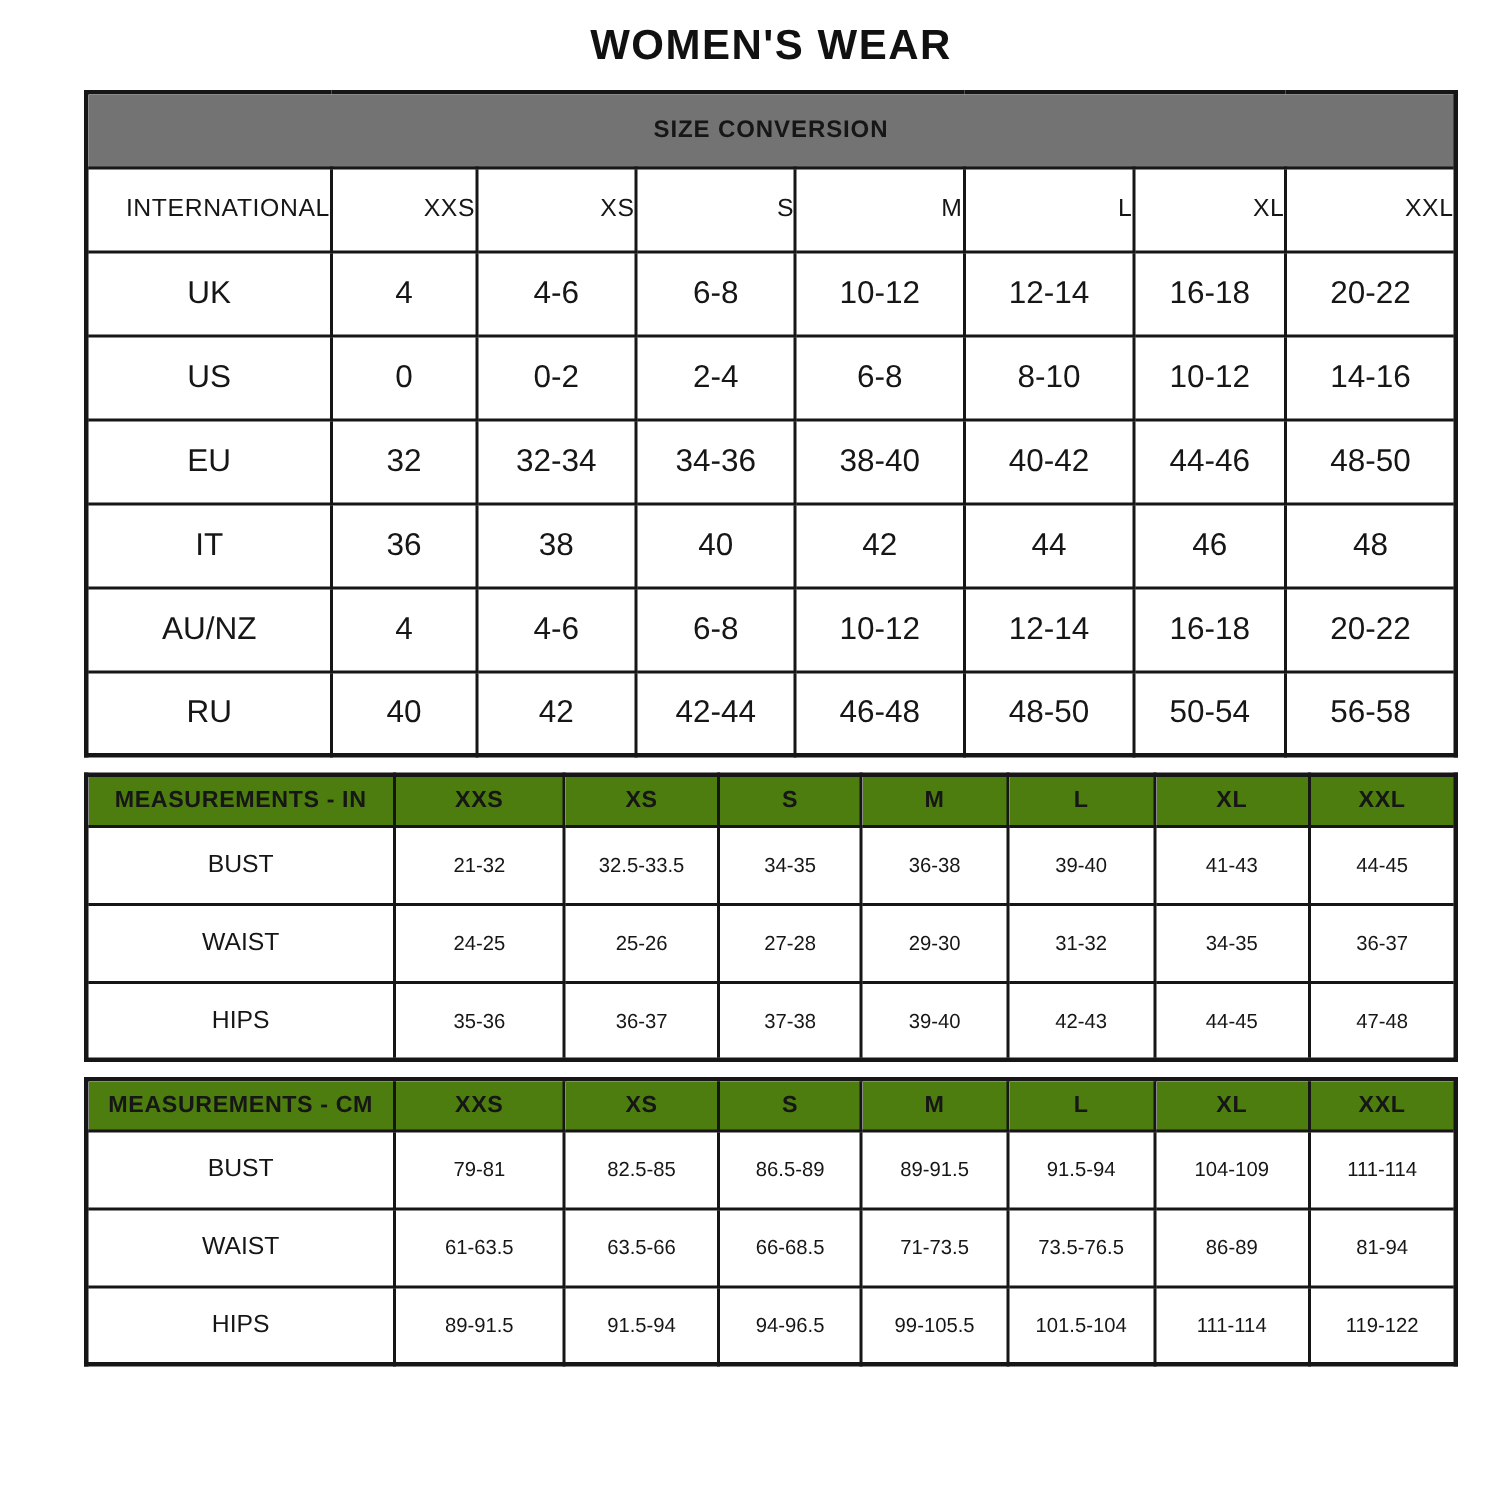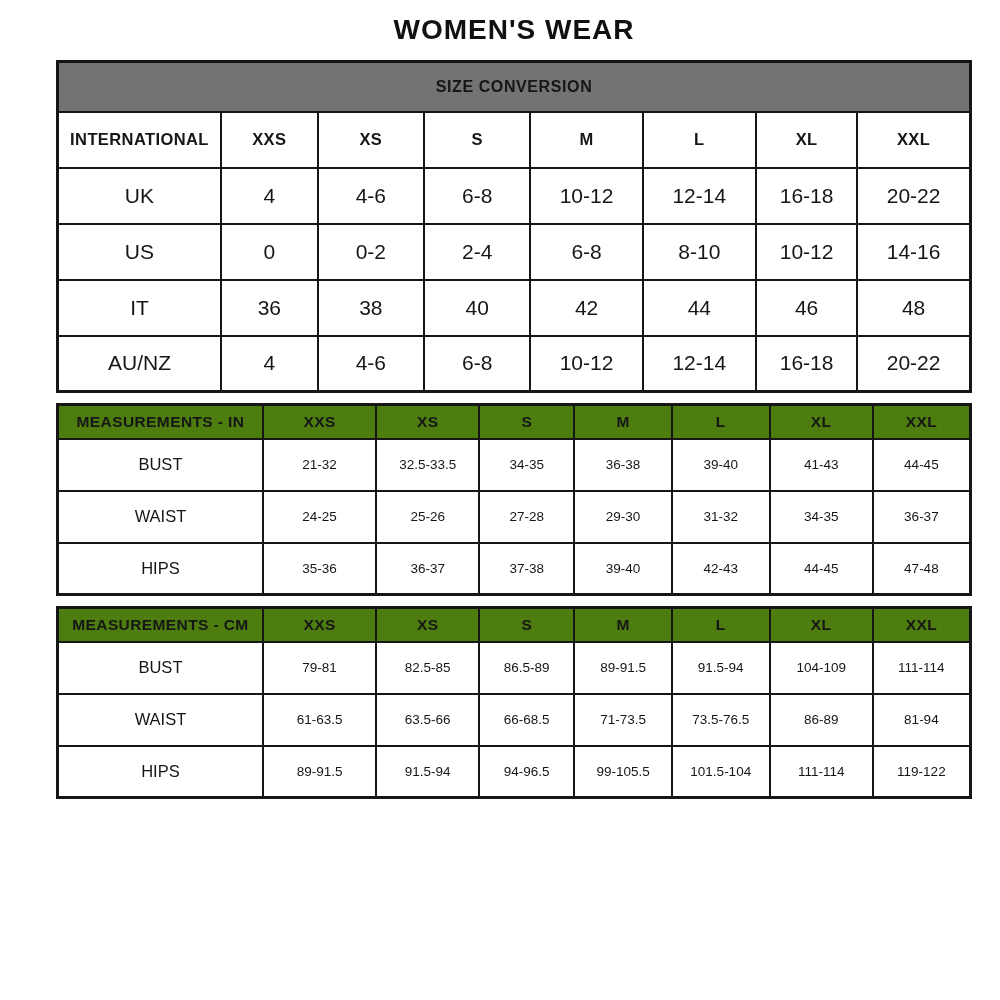--- a/index.html
+++ b/index.html
@@ -40,24 +40,25 @@
   tr.banner-row th {
     background: #737373;
     height: 50px;
     font-size: 16px;
     font-weight: bold;
     letter-spacing: 0.6px;
   }
   
   tr.plain-cols th {
     background: #ffffff;
-    font-weight: bold;
+    font-weight: normal;
     height: 56px;
     font-size: 16.5px;
     letter-spacing: 0.4px;
+    text-align: right;
   }
   
   table.conversion td {
     height: 56px;
     font-size: 21px;
   }
   
   tr.gray-cols th {
     background: #4d7c0f;
     font-weight: bold;
@@ -122,38 +123,58 @@
           <td class="row-label">US</td>
           <td>0</td>
           <td>0-2</td>
           <td>2-4</td>
           <td>6-8</td>
           <td>8-10</td>
           <td>10-12</td>
           <td>14-16</td>
         </tr>
         <tr>
+          <td class="row-label">EU</td>
+          <td>32</td>
+          <td>32-34</td>
+          <td>34-36</td>
+          <td>38-40</td>
+          <td>40-42</td>
+          <td>44-46</td>
+          <td>48-50</td>
+        </tr>
+        <tr>
           <td class="row-label">IT</td>
           <td>36</td>
           <td>38</td>
           <td>40</td>
           <td>42</td>
           <td>44</td>
           <td>46</td>
           <td>48</td>
         </tr>
         <tr>
           <td class="row-label">AU/NZ</td>
           <td>4</td>
           <td>4-6</td>
           <td>6-8</td>
           <td>10-12</td>
           <td>12-14</td>
           <td>16-18</td>
           <td>20-22</td>
+        </tr>
+        <tr>
+          <td class="row-label">RU</td>
+          <td>40</td>
+          <td>42</td>
+          <td>42-44</td>
+          <td>46-48</td>
+          <td>48-50</td>
+          <td>50-54</td>
+          <td>56-58</td>
         </tr>
       </tbody>
   </table>
 
   <table class="measure">
     <colgroup>
       <col style="width:22.5%">
         <col style="width:12.4%">
         <col style="width:11.3%">
         <col style="width:10.4%">

